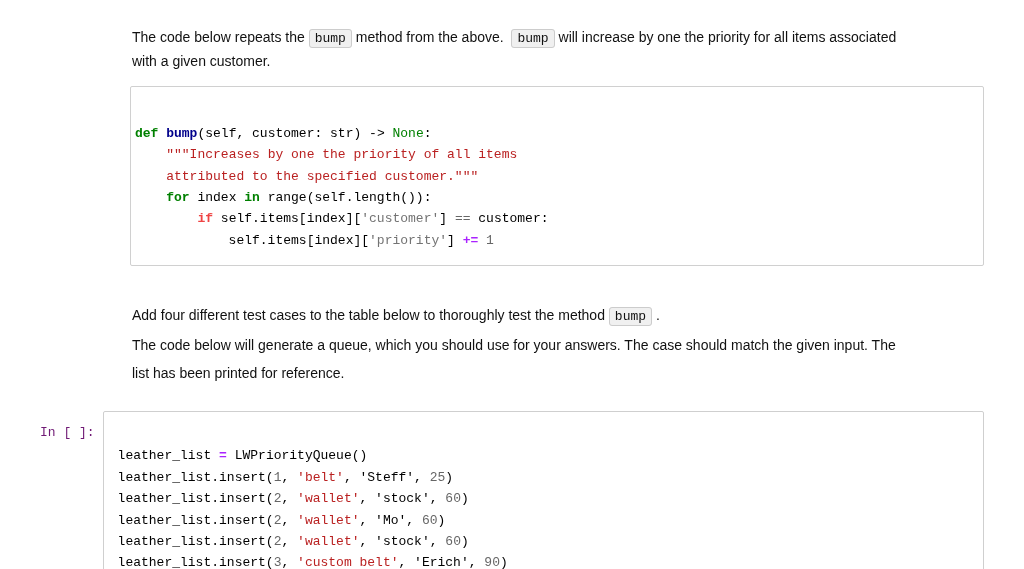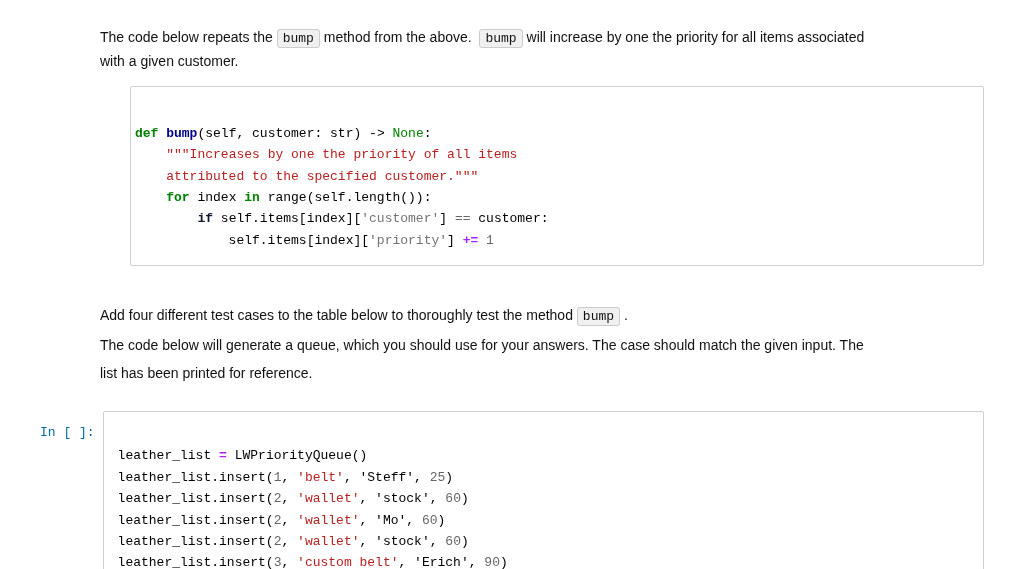--- a/index.html
+++ b/index.html
@@ -20,20 +20,21 @@
 
     .prose-section {
       padding: 10px 0 10px 60px;
     }
 
     .prose-text {
       font-size: 14px;
       line-height: 1.6;
       color: #111;
       margin-bottom: 6px;
+      margin-left: 32px;
     }
 
     code.inline-code {
       font-family: 'Courier New', Courier, monospace;
       font-size: 13px;
       background: #f0f0f0;
       border: 1px solid #ccc;
       border-radius: 3px;
       padding: 1px 5px;
       color: #111;
@@ -53,21 +54,21 @@
 
     .notebook-cell {
       display: flex;
       align-items: flex-start;
       margin: 10px 0;
     }
 
     .cell-label {
       font-family: 'Courier New', Courier, monospace;
       font-size: 13px;
-      color: #0369a1;
+      color: #701a75;
       min-width: 60px;
       padding-top: 14px;
       flex-shrink: 0;
       text-align: right;
       padding-right: 8px;
     }
 
     .cell-code {
       flex: 1;
       border: 1px solid #cfcfcf;
@@ -80,21 +81,21 @@
       white-space: pre;
     }
 
     .def-kw { color: #008000; font-weight: bold; }
     .fn-name { color: #00008b; font-weight: bold; }
     .arrow-kw { color: #000; }
     .none-kw { color: #008000; }
     .docstr { color: #ba2121; }
     .for-kw { color: #008000; font-weight: bold; }
     .in-kw { color: #008000; font-weight: bold; }
-    .if-kw { color: #0f172a; font-weight: bold; }
+    .if-kw { color: #ef4444; font-weight: bold; }
     .eq-op { color: #666; }
     .pluseq-op { color: #aa22ff; font-weight: bold; }
     .num-lit { color: #666; }
     .str-lit { color: #737373; }
 
     
     .c2-func { color: #000; }
     .c2-str1 { color: #ba2121; text-align: right; }  
     .c2-str2 { color: #000000; }  
     .c2-num { color: #666; }

